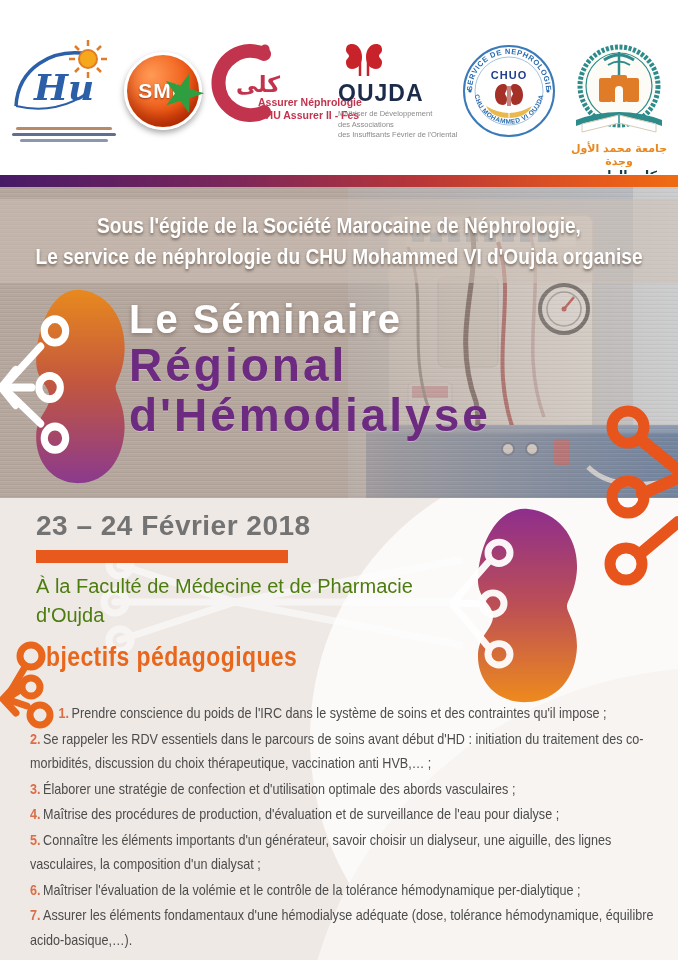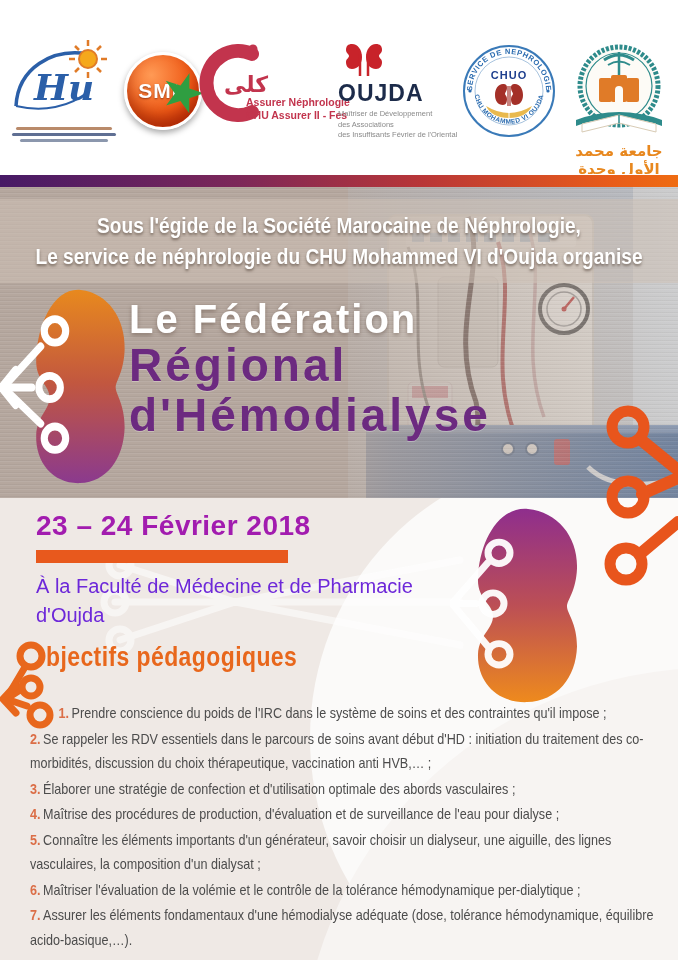--- a/index.html
+++ b/index.html
@@ -20,21 +20,21 @@
   .smn-ball .lbl{position:absolute;left:0;top:24px;width:100%;text-align:center;color:#fff;
     font-weight:bold;font-size:21px;letter-spacing:1px;text-shadow:0 1px 2px rgba(90,20,0,.6);}
   .smn-star{position:absolute;left:162px;top:72px;width:42px;height:42px;background:#2f9e41;
     clip-path:polygon(50% 0%,61% 35%,98% 35%,68% 57%,79% 91%,50% 70%,21% 91%,32% 57%,2% 35%,39% 35%);
     transform:rotate(18deg);filter:drop-shadow(0 1px 1px rgba(0,60,0,.5));}
 
   .fes-text{color:#c2344d;font-weight:bold;line-height:1.25;}
   .fdairo-acronym{font-size:23px;font-weight:bold;color:#1c2b4a;letter-spacing:1px;}
   .fdairo-sub{font-size:7.5px;color:#8a8a8a;line-height:1.4;margin-top:2px;}
 
-  .ump-ar1{color:#e8881f;font-weight:bold;font-size:15px;font-family:"DejaVu Sans",sans-serif;text-align:center;}
+  .ump-ar1{color:#e8881f;font-weight:bold;font-size:11px;font-family:"DejaVu Sans",sans-serif;text-align:center;}
   .ump-ar2{color:#0f3f46;font-weight:bold;font-size:12.5px;font-family:"DejaVu Sans",sans-serif;text-align:center;}
 
   
   .gradbar{position:absolute;left:0;top:174px;width:678px;height:12px;
     background:linear-gradient(90deg,#471a66 0%,#7c2759 35%,#b83638 62%,#e85c1a 90%,#ef6c12 100%);
     border-top:1px solid #fff;border-bottom:1px solid #f6f2ee;}
 
   
   .hero{position:absolute;left:0;top:187px;width:678px;height:311px;background:#b5a79e;overflow:hidden;}
   .hero .photo{position:absolute;right:0;top:0;z-index:1;}
@@ -49,23 +49,23 @@
     text-shadow:0 2px 3px rgba(95,80,70,.75);}
   .kidney1{position:absolute;left:-4px;top:100px;z-index:4;}
   .titleblock{position:absolute;left:129px;top:110px;z-index:5;font-weight:bold;}
   .t1{font-size:40px;color:#fff;letter-spacing:2px;text-shadow:0 2px 4px rgba(100,80,70,.55);line-height:1.1;}
   .t23{font-size:46px;color:#6c2a80;letter-spacing:3px;line-height:1.08;text-shadow:0 1px 0 rgba(255,255,255,.25);}
 
   
   .info{position:absolute;left:0;top:498px;width:678px;height:462px;background:#efe9e5;overflow:hidden;}
   .info .blobA{position:absolute;left:310px;top:-40px;width:540px;height:560px;border-radius:50%;background:#fbfaf9;z-index:0;}
   .info .blobB{position:absolute;left:300px;top:170px;width:820px;height:820px;border-radius:50%;background:#f7f4f2;z-index:0;}
-  .dates{position:absolute;left:36px;top:12px;z-index:3;font-weight:bold;font-size:28px;color:#a21caf;letter-spacing:0.5px;}
+  .dates{position:absolute;left:36px;top:12px;z-index:3;font-weight:bold;font-size:28px;color:#737373;letter-spacing:0.5px;}
   .datebar{position:absolute;left:36px;top:52px;width:252px;height:13px;background:#e8591d;z-index:3;}
-  .venue{position:absolute;left:36px;top:74px;z-index:3;font-size:20px;color:#6d28d9;line-height:29px;}
+  .venue{position:absolute;left:36px;top:74px;z-index:3;font-size:20px;color:#4d7c0f;line-height:29px;}
   .ghost{position:absolute;left:85px;top:42px;z-index:1;opacity:.55;}
   .kidney2{position:absolute;left:450px;top:8px;z-index:2;}
   .obj-head{position:absolute;left:46px;top:144px;z-index:3;transform-origin:0 50%;transform:scaleX(.85);
     font-weight:bold;font-size:27px;color:#e8671c;letter-spacing:0.5px;white-space:nowrap;}
   .branch{position:absolute;left:0;top:140px;z-index:3;}
   .objectives-list{position:absolute;left:30px;top:203px;z-index:3;width:744px;
     transform:scaleX(.84);transform-origin:0 0;
     font-size:15px;line-height:24.5px;color:#4c4c4c;list-style:none;margin:0;padding:0;}
   .objectives-list li{margin:0 0 1px 0;}
   .objectives-list li.indent-first{text-indent:34px;}
@@ -103,21 +103,21 @@
         <div class="b2" style="margin-left:4px;"></div>
         <div class="b3" style="margin-left:12px;"></div>
       </div>
     </div>
 
     <div class="smn-ball">
       <div class="lbl">SMN</div>
     </div>
     <div class="smn-star"></div>
 
-    <div class="abs" style="left:190px;top:42px;width:132px;height:96px;">
+    <div class="abs" style="left:202px;top:42px;width:132px;height:96px;">
       <svg width="84" height="84" viewBox="0 0 84 84">
         <path d="M62,12 A32,32 0 1 0 62,70" stroke="#c2344d" stroke-width="14" fill="none" stroke-linecap="round"></path>
         <circle cx="63" cy="7" r="4.5" fill="#c2344d"></circle>
         <text x="34" y="50" font-size="22" font-weight="bold" fill="#c2344d" font-family="DejaVu Sans, sans-serif">كلى</text>
       </svg>
       <div class="fes-text abs" style="left:56px;top:54px;font-size:10.5px;white-space:nowrap;">
         <div>Assurer Néphrologie</div>
         <div>CHU Assurer II - Fes</div>
       </div>
     </div>
@@ -243,21 +243,21 @@
         <line x1="8" y1="103" x2="40" y2="103"></line>
         <line x1="8" y1="103" x2="50" y2="140"></line>
         <polyline points="22,85 6,103 22,121"></polyline>
         <circle cx="66" cy="45" r="12"></circle>
         <circle cx="60" cy="103" r="12"></circle>
         <circle cx="66" cy="155" r="12"></circle>
       </g>
     </svg>
 
     <div class="titleblock">
-      <div class="t1">Le Fédération</div>
+      <div class="t1">Le Séminaire</div>
       <div class="t23">Régional</div>
       <div class="t23">d'Hémodialyse</div>
     </div>
   </div>
 
   <div class="info">
     <div class="blobA"></div>
     <div class="blobB"></div>
 
     <div class="dates">23 – 24 Février 2018</div>

